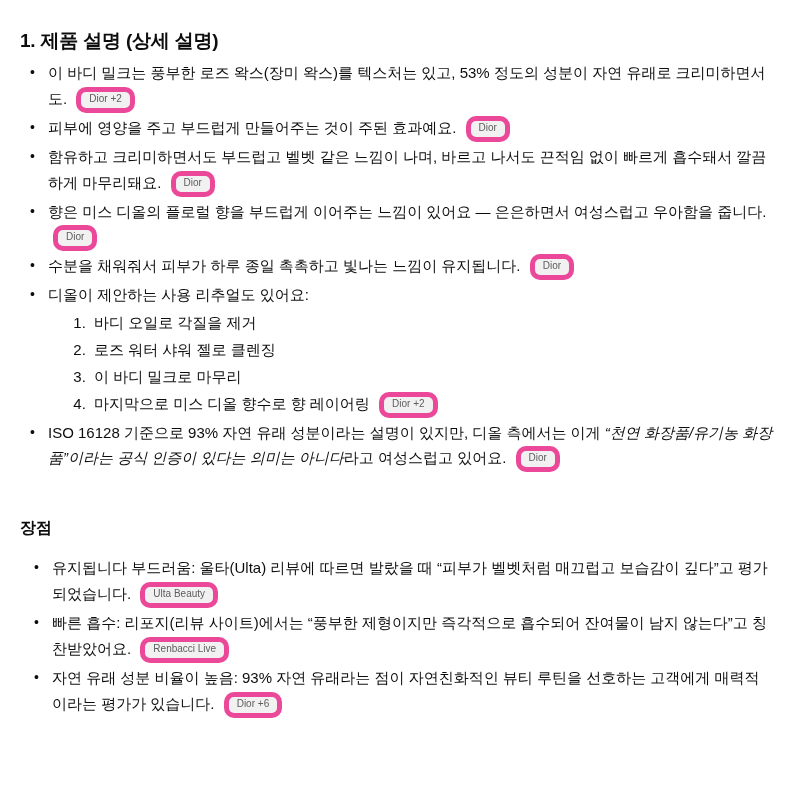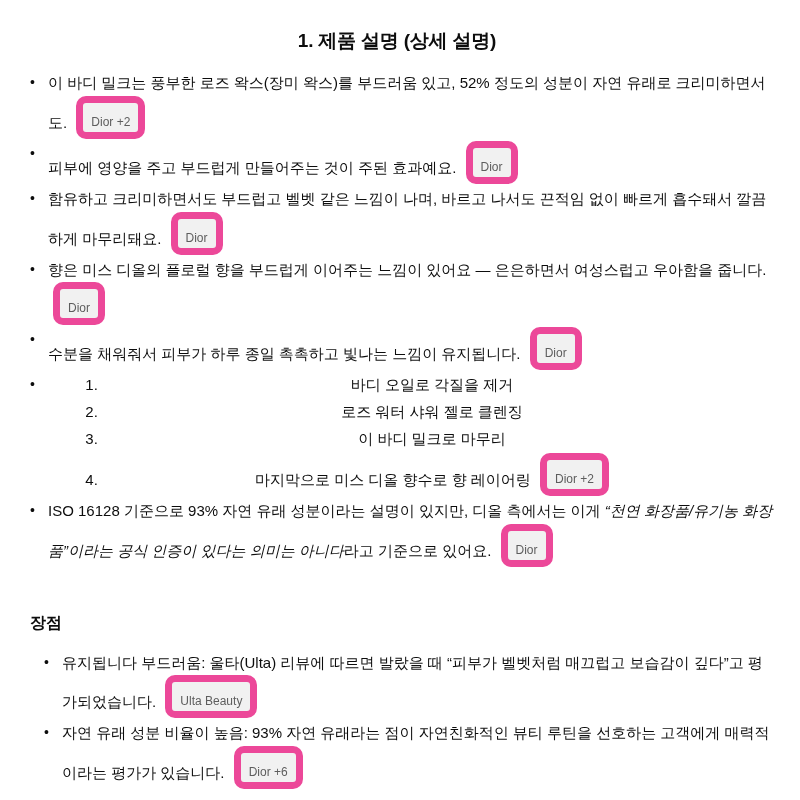--- a/index.html
+++ b/index.html
@@ -15,23 +15,22 @@
     -webkit-font-smoothing: antialiased;
   }
   .doc {
     padding: 28px 26px 40px 20px;
     box-sizing: border-box;
     width: 800px;
   }
   h2.section-heading {
     font-size: 19px;
     font-weight: 700;
-    margin: 0 0 16px 0;
+    margin: 0 0 6px 0;
     letter-spacing: -0.2px;
-    text-align: center;
   }
   ul.bullets {
     list-style: none;
     margin: 0;
     padding: 0 0 0 8px;
   }
   ul.bullets > li {
     position: relative;
     padding-left: 20px;
     line-height: 1.72;
@@ -43,77 +42,76 @@
     left: 2px;
     top: 0;
     font-size: 14px;
   }
   ol.steps {
     margin: 2px 0 2px 0;
     padding-left: 38px;
   }
   ol.steps > li {
     line-height: 1.72;
-    margin: 1px 16px;
+    margin: 1px 4px;
     padding-left: 4px;
-    text-align: center;
   }
   .b { font-weight: 400; }
   .i { font-style: italic; }
   .badge {
     display: inline-block;
     background: #f1f1f1;
-    border: 7px solid #ec4899;
+    border: 5px solid #ec4899;
     color: #5d5d5d;
-    font-size: 12px;
+    font-size: 10px;
     line-height: 1;
-    padding: 13px 8px 4px 8px;
+    padding: 2px 8px 4px 8px;
     border-radius: 10px;
     margin-left: 5px;
     vertical-align: 2px;
     white-space: nowrap;
     cursor: pointer;
   }
   .advantages {
     margin-top: 46px;
-    margin-left: 10px;
   }
   h3.sub-heading {
     font-size: 16px;
     font-weight: 700;
     margin: 0 0 16px 0;
   }
   .advantages ul.bullets {
     padding-left: 12px;
   }
 </style>
 </head>
 <body>
 
 <div class="doc">
 
   <h2 class="section-heading">1. 제품 설명 (상세 설명)</h2>
 
   <ul class="bullets" id="product-list">
-      <li><span>이 바디 밀크는 </span><span class="b">풍부한 로즈 왁스</span><span>(장미 왁스)를 부드러움 있고, </span><span class="b">52% 정도의 성분이 자연 유래</span><span>로 크리미하면서도. </span><span class="badge">Dior +2</span></li>
+      <li><span>이 바디 밀크는 </span><span class="b">풍부한 로즈 왁스</span><span>(장미 왁스)를 텍스처는 있고, </span><span class="b">53% 정도의 성분이 자연 유래</span><span>로 크리미하면서도. </span><span class="badge">Dior +2</span></li>
       <li><span>피부에 </span><span class="b">영양</span><span>을 주고 </span><span class="b">부드럽게</span><span> 만들어주는 것이 주된 효과예요. </span><span class="badge">Dior</span></li>
       <li><span>함유하고 </span><span class="b">크리미하면서도 부드럽고 벨벳 같은 느낌</span><span>이 나며, 바르고 나서도 끈적임 없이 빠르게 흡수돼서 깔끔하게 마무리돼요. </span><span class="badge">Dior</span></li>
       <li><span>향은 </span><span class="b">미스 디올의 플로럴 향을 부드럽게 이어주는 느낌</span><span>이 있어요 — 은은하면서 여성스럽고 우아함을 줍니다. </span><span class="badge">Dior</span></li>
       <li><span>수분을 채워줘서 피부가 하루 종일 </span><span class="b">촉촉하고 빛나는 느낌</span><span>이 유지됩니다. </span><span class="badge">Dior</span></li>
-      <li><ol class="steps">
+      <li><span>디올이 제안하는 사용 리추얼도 있어요:</span><ol class="steps">
           <li><span>바디 오일로 각질을 제거</span></li>
           <li><span>로즈 워터 샤워 젤로 클렌징</span></li>
           <li><span>이 바디 밀크로 마무리</span></li>
           <li><span>마지막으로 미스 디올 향수로 향 레이어링 </span><span class="badge">Dior +2</span></li>
         </ol></li>
-      <li><span>ISO 16128 기준으로 93% 자연 유래 성분이라는 설명이 있지만, 디올 측에서는 이게 </span><span class="i">“천연 화장품/유기농 화장품”이라는 공식 인증이 있다는 의미는 아니다</span><span>라고 기준으로 있어요. </span><span class="badge">Dior</span></li>
+      <li><span>ISO 16128 기준으로 93% 자연 유래 성분이라는 설명이 있지만, 디올 측에서는 이게 </span><span class="i">“천연 화장품/유기농 화장품”이라는 공식 인증이 있다는 의미는 아니다</span><span>라고 여성스럽고 있어요. </span><span class="badge">Dior</span></li>
     </ul>
 
   <div class="advantages">
     <h3 class="sub-heading">장점</h3>
 
     <ul class="bullets" id="advantages-list">
         <li><span class="b">유지됩니다 부드러움</span><span>: 울타(Ulta) 리뷰에 따르면 발랐을 때 “피부가 벨벳처럼 매끄럽고 보습감이 깊다”고 평가되었습니다. </span><span class="badge">Ulta Beauty</span></li>
+        <li><span class="b">빠른 흡수</span><span>: 리포지(리뷰 사이트)에서는 “풍부한 제형이지만 즉각적으로 흡수되어 잔여물이 남지 않는다”고 칭찬받았어요. </span><span class="badge">Renbacci Live</span></li>
         <li><span class="b">자연 유래 성분 비율이 높음</span><span>: 93% 자연 유래라는 점이 자연친화적인 뷰티 루틴을 선호하는 고객에게 매력적이라는 평가가 있습니다. </span><span class="badge">Dior +6</span></li>
       </ul>
   </div>
 
 </div>
 
 </body></html>

